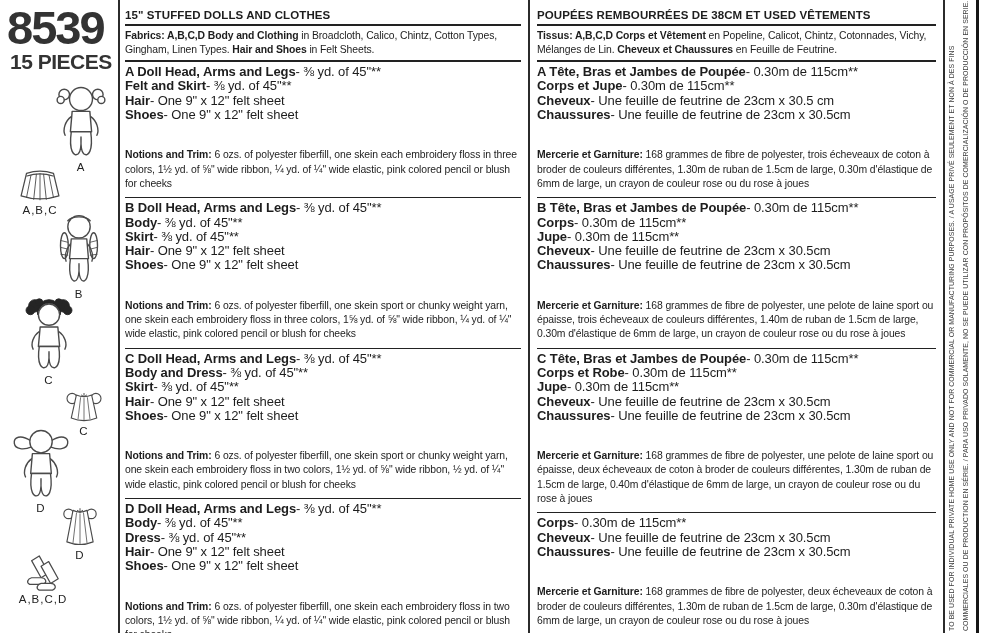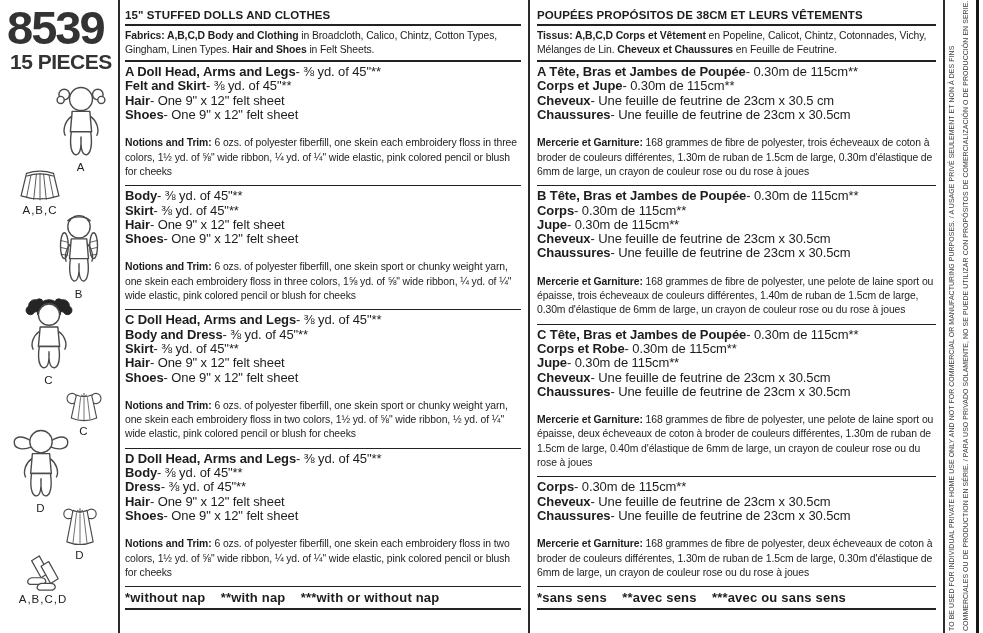--- a/index.html
+++ b/index.html
@@ -33,21 +33,21 @@
     padding:3px 0 3px; border-bottom:2px solid #222;
   }
   .fabrics {
     font-size:10.4px; line-height:13.6px; letter-spacing:-0.1px;
     padding:3px 0 4px; border-bottom:2px solid #222; margin:0;
   }
   .b { font-weight:700; }
   .section { border-bottom:1.6px solid #222; padding:3px 0 6px; }
   .yl { font-size:13px; line-height:14.3px; letter-spacing:-0.1px; }
   .notions {
-    margin:14px 0 0; font-size:10.4px; line-height:14.3px; letter-spacing:-0.1px;
+    margin:26px 0 0; font-size:10.4px; line-height:14.3px; letter-spacing:-0.1px;
   }
   .footnote {
     font-size:13px; font-weight:700; letter-spacing:0.2px;
     padding:3px 0 3px; border-bottom:2px solid #222; white-space:pre-wrap;
   }
   
   .side-text {
     position:absolute; white-space:nowrap;
     transform:rotate(-90deg); transform-origin:0 0;
     font-size:6.9px; letter-spacing:0.1px; color:#3d3d3d;
@@ -193,20 +193,21 @@
 
     <div class="section">
       <div class="yl"><span class="b">A Doll Head, Arms and Legs</span><span>- ⅜ yd. of 45"**</span></div>
       <div class="yl"><span class="b">Felt and Skirt</span><span>- ⅜ yd. of 45"**</span></div>
       <div class="yl"><span class="b">Hair</span><span>- One 9" x 12" felt sheet</span></div>
       <div class="yl"><span class="b">Shoes</span><span>- One 9" x 12" felt sheet</span></div>
       <p class="notions"><span class="b">Notions and Trim:</span><span> 6 ozs. of polyester fiberfill, one skein each embroidery floss in three colors, 1½ yd. of ⅝" wide ribbon, ¼ yd. of ¼" wide elastic, pink colored pencil or blush for cheeks</span></p>
     </div>
 
     <div class="section">
+      <div class="yl"><span class="b">B Doll Head, Arms and Legs</span><span>- ⅜ yd. of 45"**</span></div>
       <div class="yl"><span class="b">Body</span><span>- ⅜ yd. of 45"**</span></div>
       <div class="yl"><span class="b">Skirt</span><span>- ⅜ yd. of 45"**</span></div>
       <div class="yl"><span class="b">Hair</span><span>- One 9" x 12" felt sheet</span></div>
       <div class="yl"><span class="b">Shoes</span><span>- One 9" x 12" felt sheet</span></div>
       <p class="notions"><span class="b">Notions and Trim:</span><span> 6 ozs. of polyester fiberfill, one skein sport or chunky weight yarn, one skein each embroidery floss in three colors, 1⅝ yd. of ⅝" wide ribbon, ¼ yd. of ¼" wide elastic, pink colored pencil or blush for cheeks</span></p>
     </div>
 
     <div class="section">
       <div class="yl"><span class="b">C Doll Head, Arms and Legs</span><span>- ⅜ yd. of 45"**</span></div>
       <div class="yl"><span class="b">Body and Dress</span><span>- ⅜ yd. of 45"**</span></div>
@@ -222,21 +223,21 @@
       <div class="yl"><span class="b">Dress</span><span>- ⅜ yd. of 45"**</span></div>
       <div class="yl"><span class="b">Hair</span><span>- One 9" x 12" felt sheet</span></div>
       <div class="yl"><span class="b">Shoes</span><span>- One 9" x 12" felt sheet</span></div>
       <p class="notions"><span class="b">Notions and Trim:</span><span> 6 ozs. of polyester fiberfill, one skein each embroidery floss in two colors, 1½ yd. of ⅝" wide ribbon, ¼ yd. of ¼" wide elastic, pink colored pencil or blush for cheeks</span></p>
     </div>
 
     <div class="footnote">*without nap    **with nap    ***with or without nap</div>
   </div>
 
   <div class="col col-fr">
-    <div class="col-title">POUPÉES PROPÓSITOS DE 38CM ET LEURS VÊTEMENTS</div>
+    <div class="col-title">POUPÉES REMBOURRÉES DE 38CM ET USED VÊTEMENTS</div>
 
     <p class="fabrics"><span class="b">Tissus: A,B,C,D Corps et Vêtement</span><span> en Popeline, Calicot, Chintz, Cotonnades, Vichy, Mélanges de Lin. </span><span class="b">Cheveux et Chaussures</span><span> en Feuille de Feutrine.</span></p>
 
     <div class="section">
       <div class="yl"><span class="b">A Tête, Bras et Jambes de Poupée</span><span>- 0.30m de 115cm**</span></div>
       <div class="yl"><span class="b">Corps et Jupe</span><span>- 0.30m de 115cm**</span></div>
       <div class="yl"><span class="b">Cheveux</span><span>- Une feuille de feutrine de 23cm x 30.5 cm</span></div>
       <div class="yl"><span class="b">Chaussures</span><span>- Une feuille de feutrine de 23cm x 30.5cm</span></div>
       <p class="notions"><span class="b">Mercerie et Garniture:</span><span> 168 grammes de fibre de polyester, trois écheveaux de coton à broder de couleurs différentes, 1.30m de ruban de 1.5cm de large, 0.30m d'élastique de 6mm de large, un crayon de couleur rose ou du rose à joues</span></p>
     </div>

